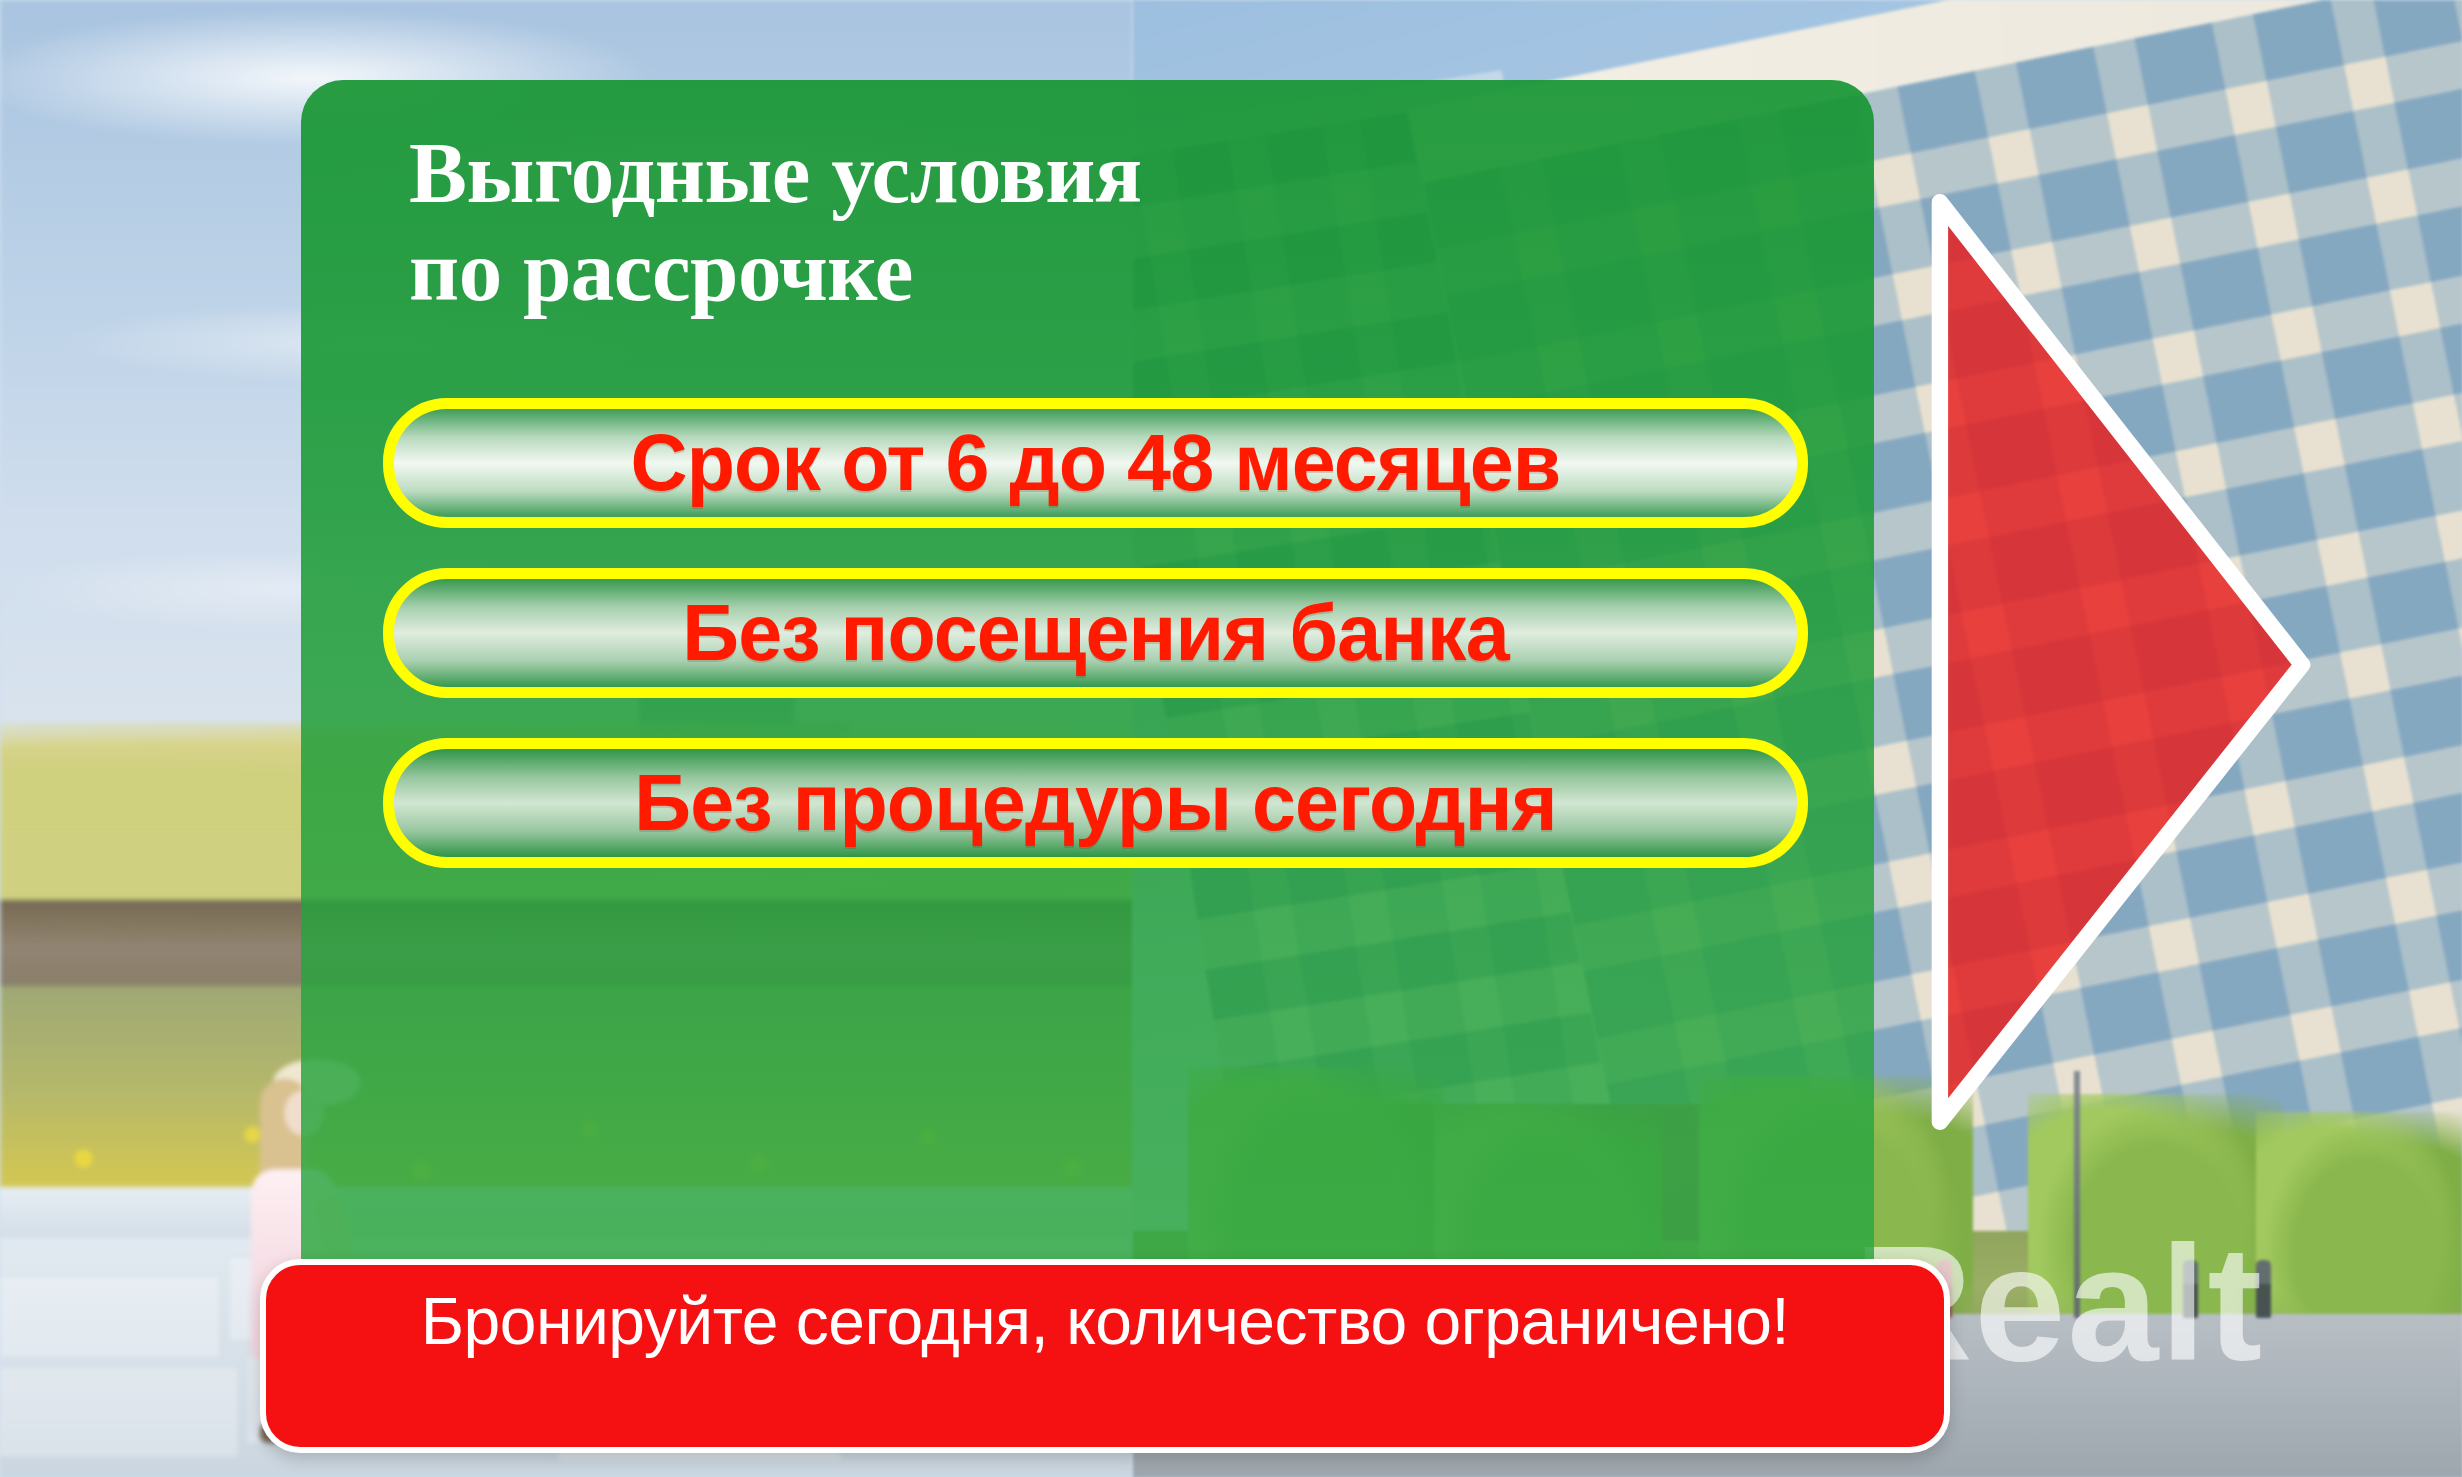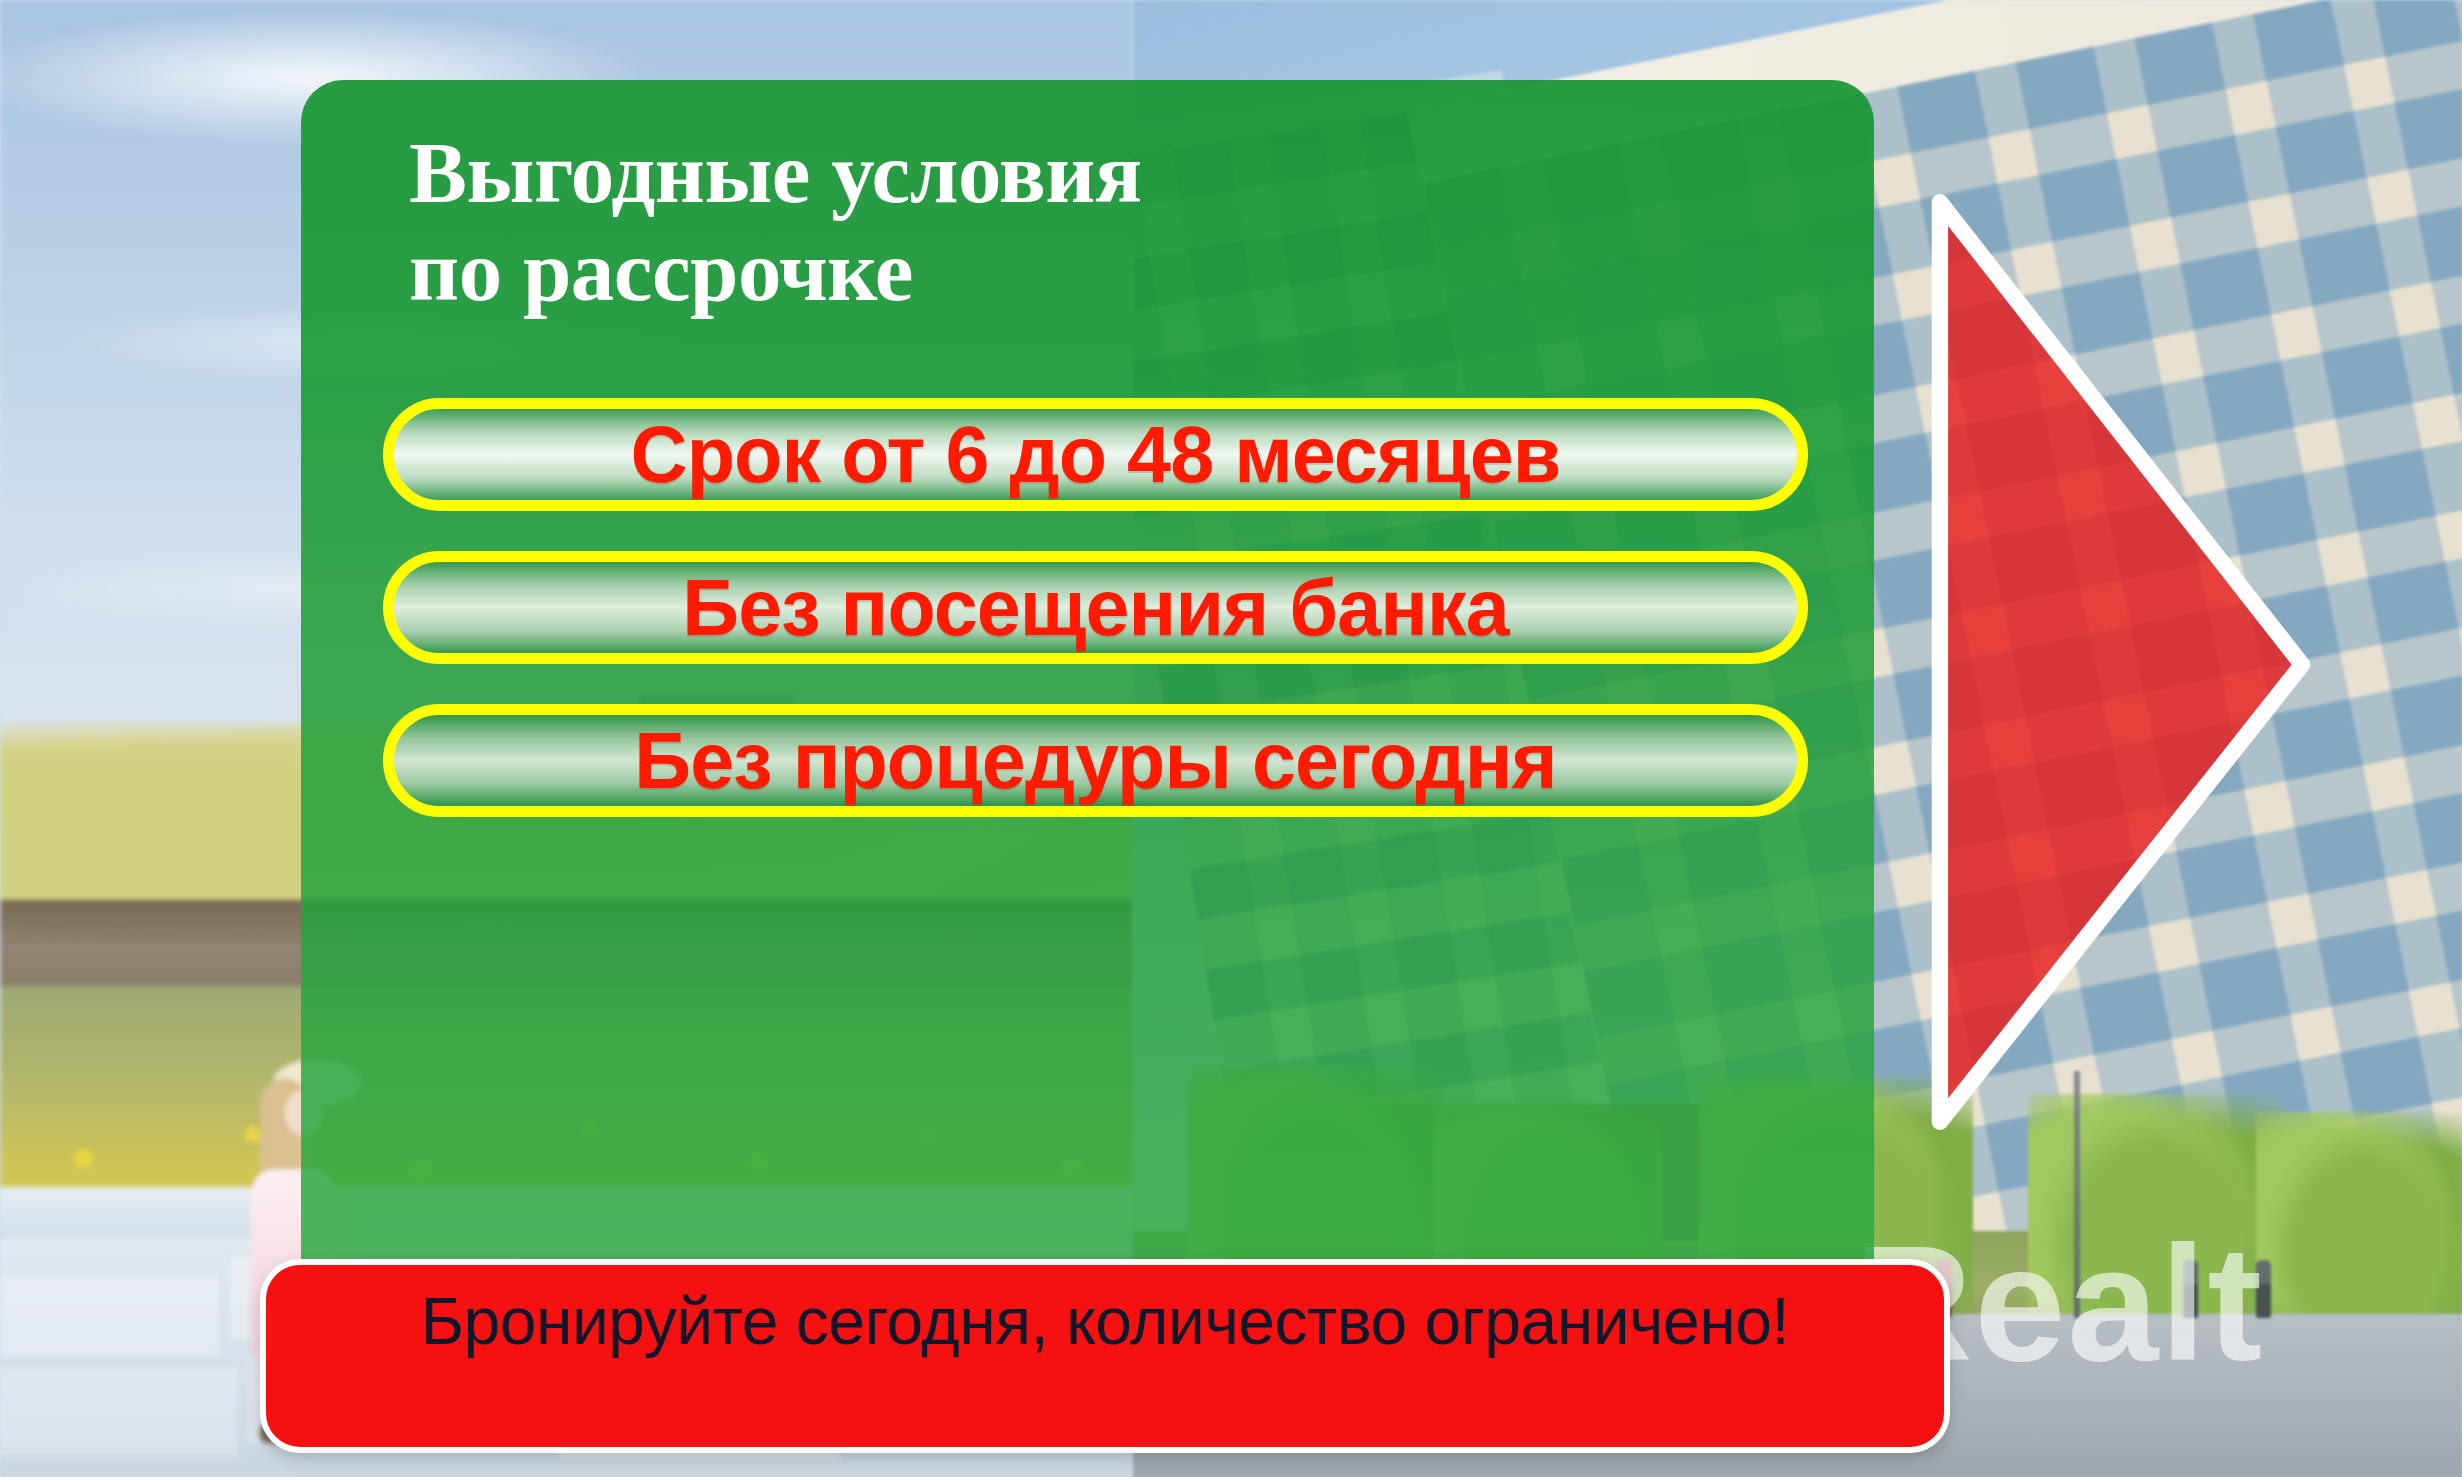--- a/index.html
+++ b/index.html
@@ -327,21 +327,21 @@
 
   
   .pills {
     position:absolute;
     left: 82px;
     top: 318px;
     width: 1425px;
   }
   .pill {
     position:relative;
-    height: 113px;
+    height: 130px;
     margin-bottom: 40px;
     border: 11px solid #ffff00;
     border-radius: 64px;
     box-sizing: border-box;
     display:flex;
     align-items:center;
     justify-content:center;
     overflow:hidden;
   }
   .pill:last-child { margin-bottom:0; }
@@ -371,21 +371,21 @@
     border: 6.4px solid #ffffff;
     border-radius: 40px;
     box-sizing: border-box;
     display:flex;
     align-items:flex-start;
     justify-content:center;
     padding-top: 20px;
     box-shadow: 0 5.5px 16.4px rgba(0,0,0,.18);
   }
   .cta-text {
-    color:#0f172a;
+    color:#ffffff;
     font-size: 66px;
     font-weight: 400;
     letter-spacing: -0.5px;
     white-space: nowrap;
     line-height: 1.1;
   }
 </style>
 </head>
 <body>
 

